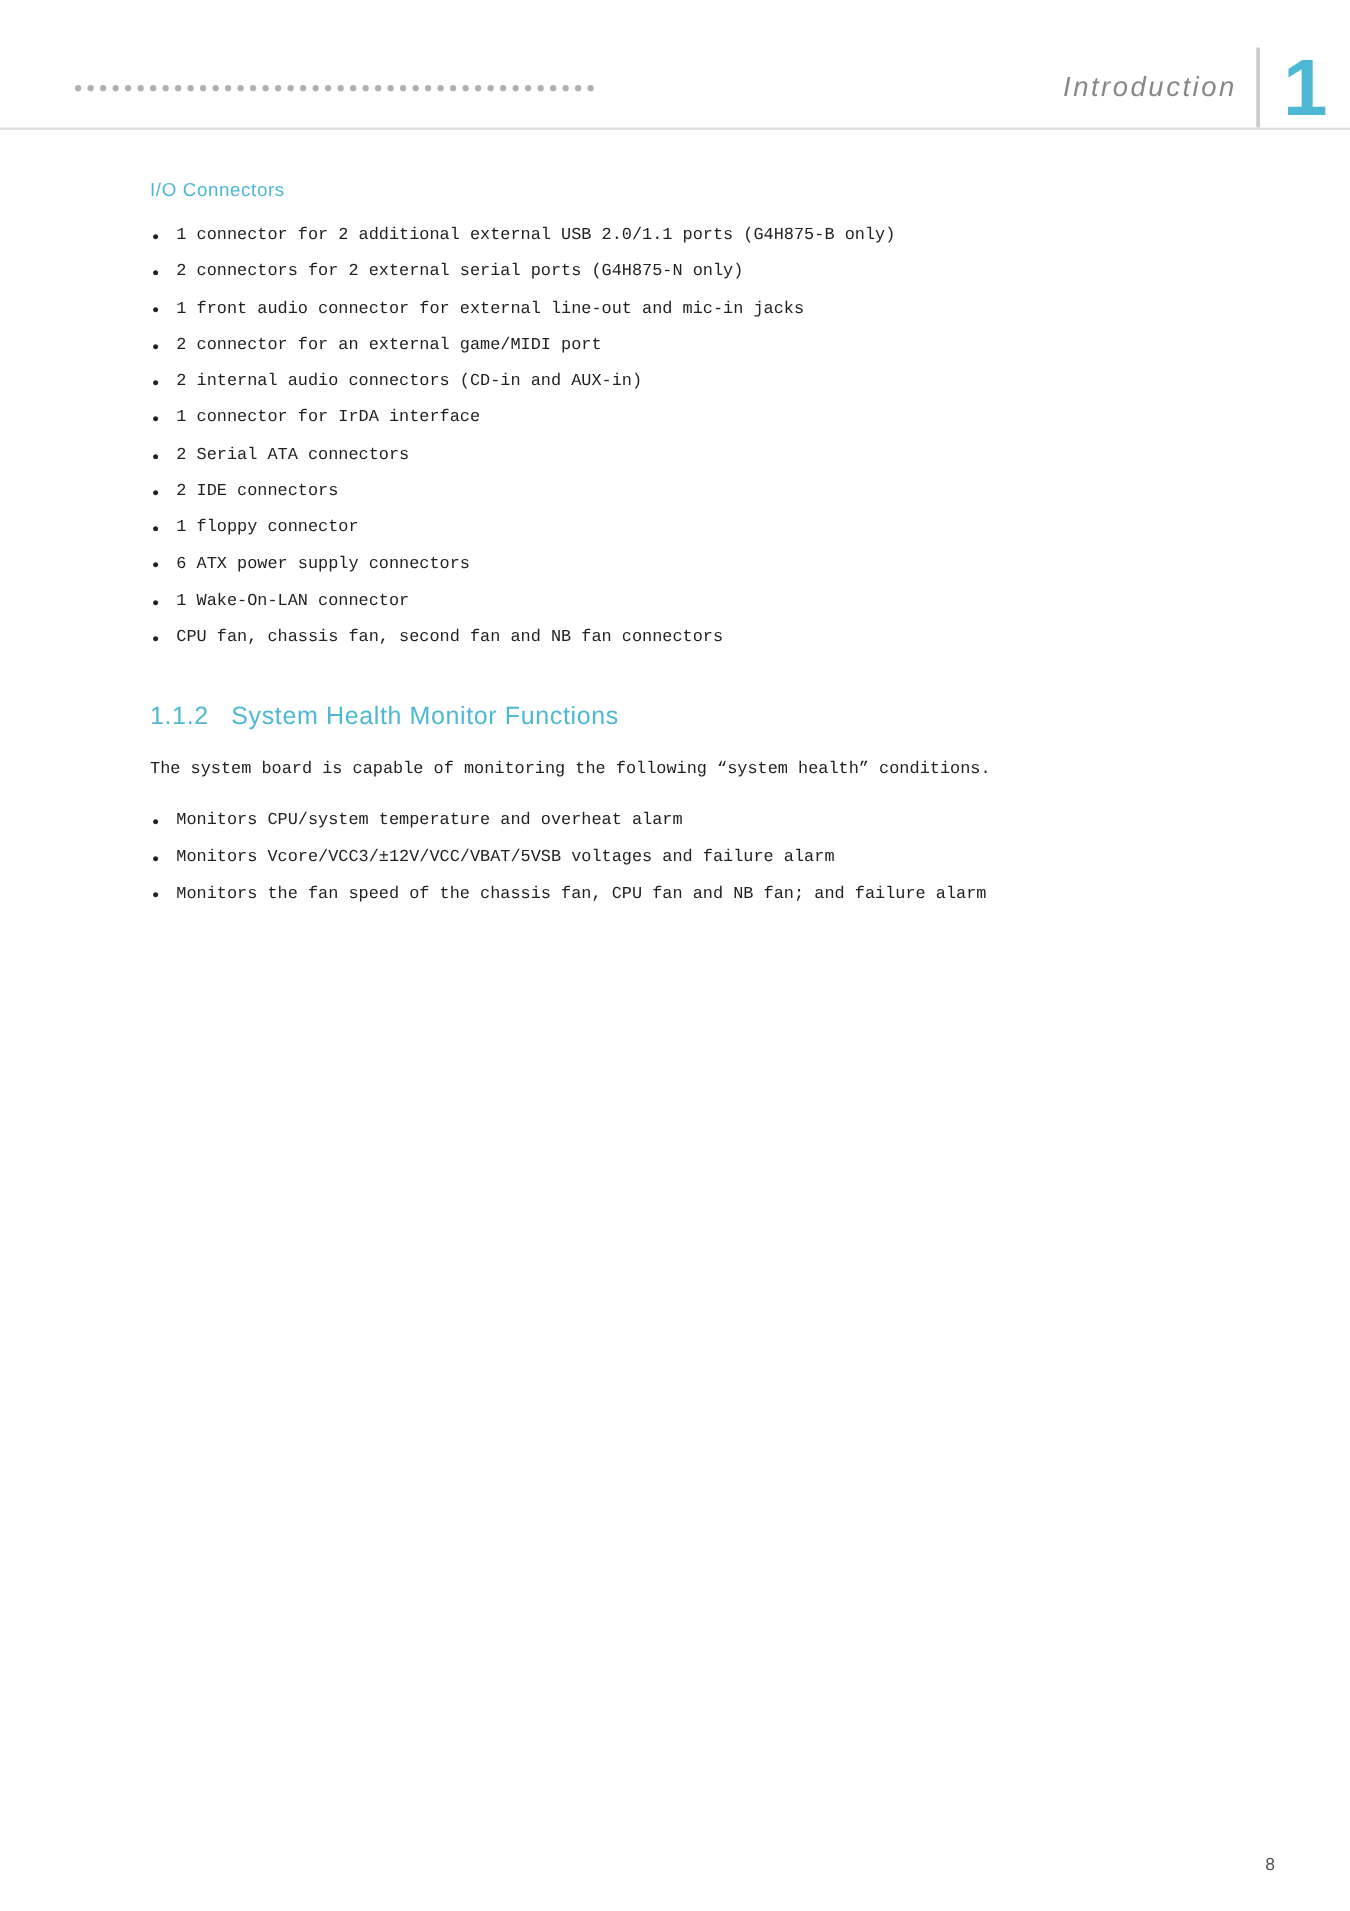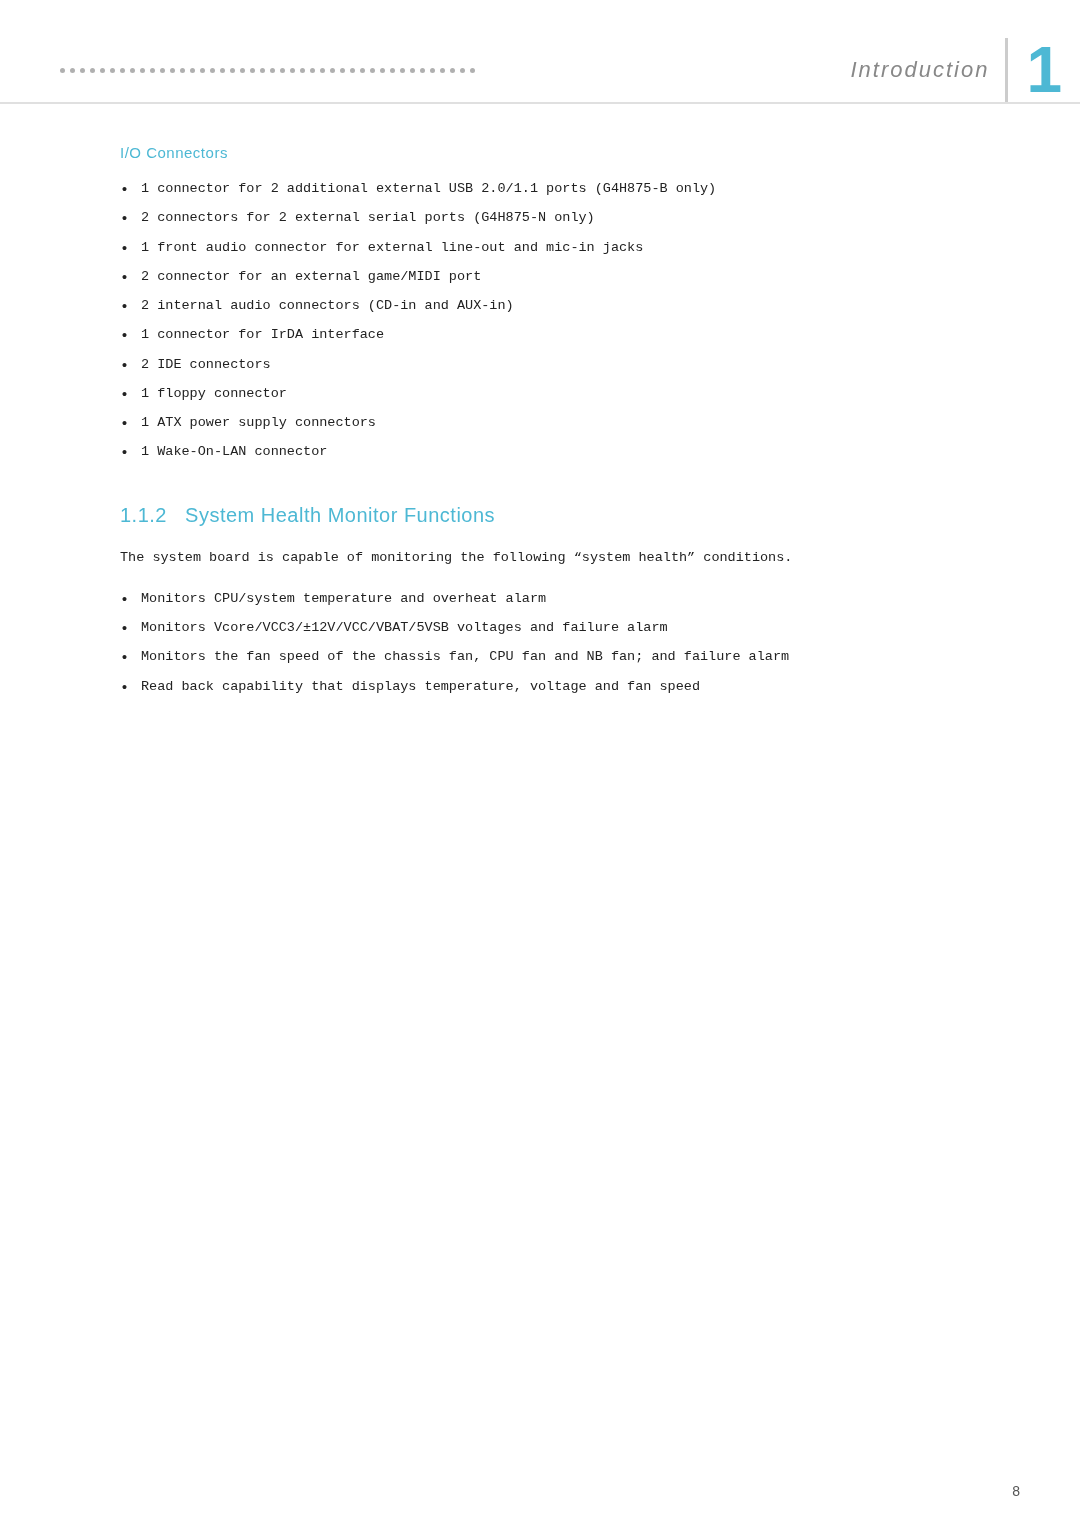--- a/index.html
+++ b/index.html
@@ -254,53 +254,56 @@
           <li>
             <span>2  connector  for  an  external  game/MIDI  port</span>
           </li>
           <li>
             <span>2  internal  audio  connectors  (CD-in  and  AUX-in)</span>
           </li>
           <li>
             <span>1  connector  for  IrDA  interface</span>
           </li>
           <li>
+            <span>2  Serial  ATA  connectors</span>
+          </li>
+          <li>
             <span>2  IDE  connectors</span>
           </li>
           <li>
             <span>1  floppy  connector</span>
           </li>
           <li>
-            <span>1  ATX  power  supply  connectors</span>
+            <span>6  ATX  power  supply  connectors</span>
           </li>
           <li>
             <span>1  Wake-On-LAN  connector</span>
+          </li>
+          <li>
+            <span>CPU  fan,  chassis  fan,  second  fan  and  NB  fan  connectors</span>
           </li>
         </ul>
     </div>
 
     <div class="section-block">
       <div class="subsection-heading">
         <span class="section-num">1.1.2</span><span>  System  Health  Monitor  Functions</span>
       </div>
       <p class="body-text">The  system  board  is  capable  of  monitoring  the  following  “system health”  conditions.</p>
       <ul class="bullet-list">
 
       <li>
             <span>Monitors CPU/system temperature and overheat alarm</span>
           </li>
           <li>
             <span>Monitors  Vcore/VCC3/±12V/VCC/VBAT/5VSB  voltages  and failure  alarm</span>
           </li>
           <li>
             <span>Monitors  the  fan  speed  of  the  chassis  fan,  CPU  fan  and  NB fan;  and  failure  alarm</span>
           </li>
-          <li>
-            <span>Read  back  capability  that  displays  temperature,  voltage  and  fan speed</span>
-          </li>
         </ul>
     </div>
 
   </div>
 
   <div class="page-number">8</div>
 
 </div>
 
 </body></html>

